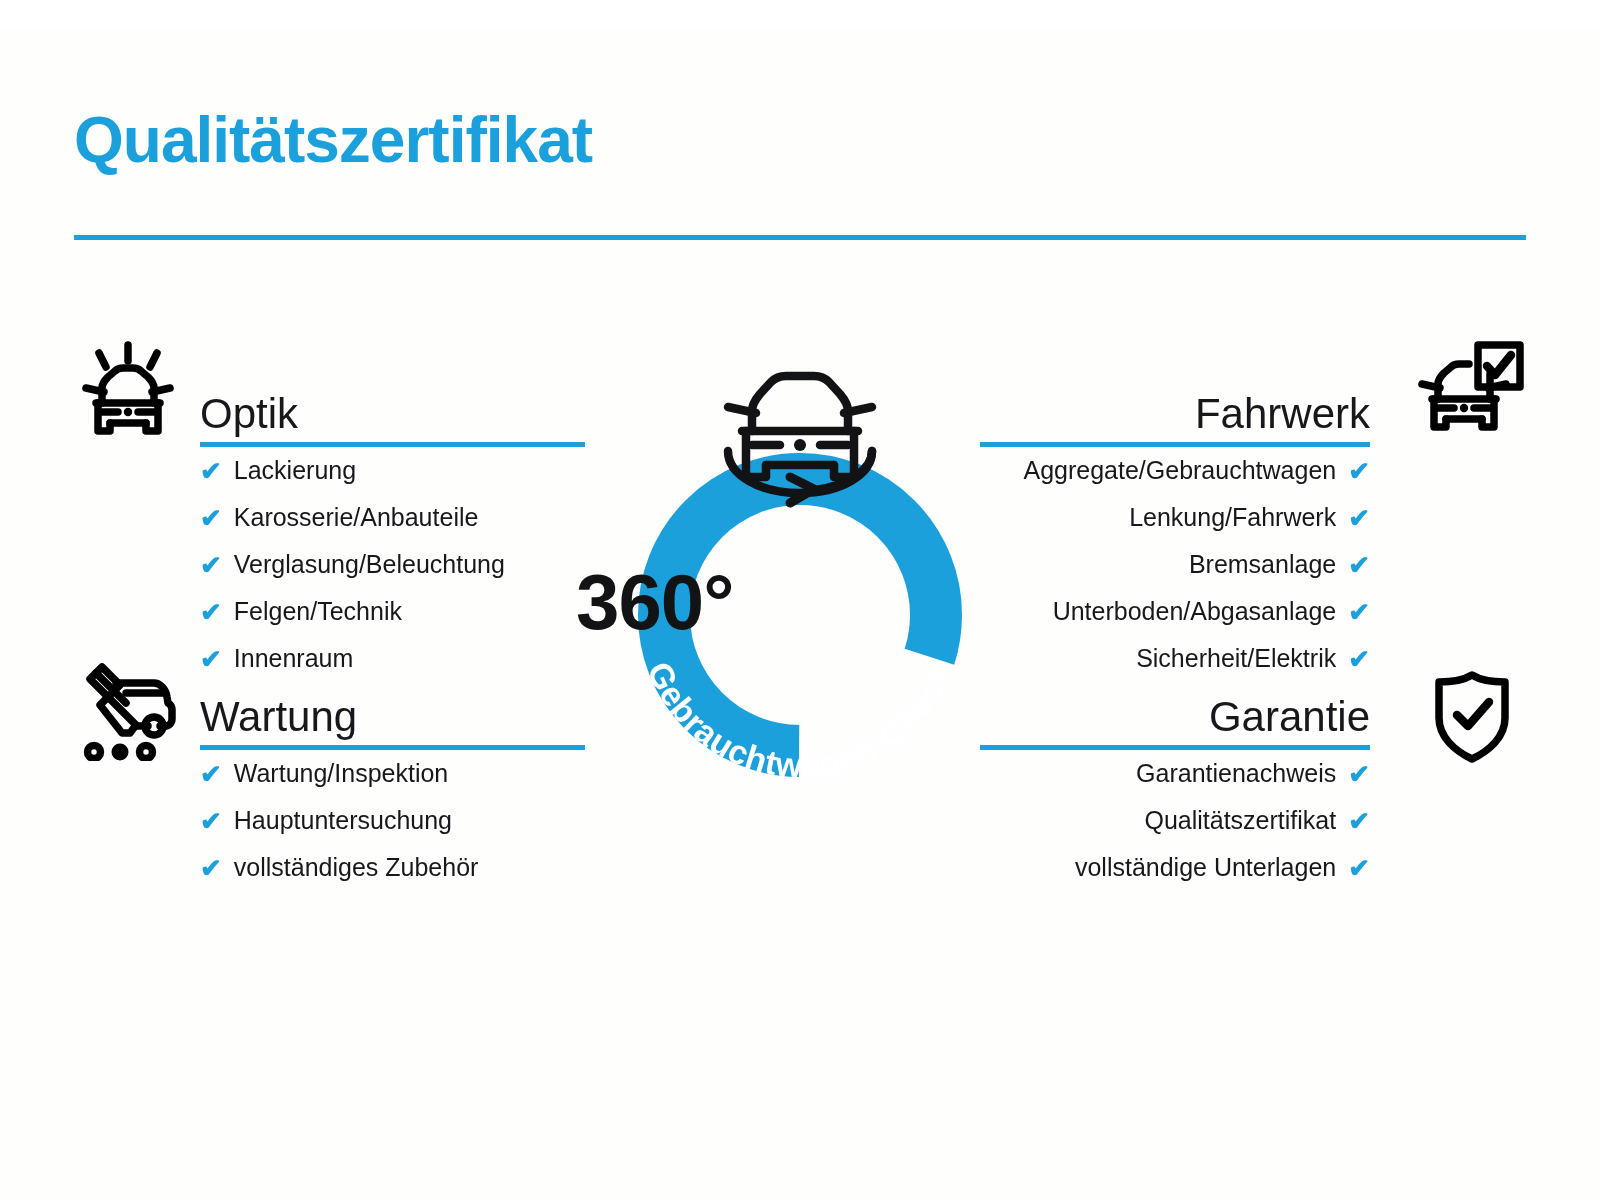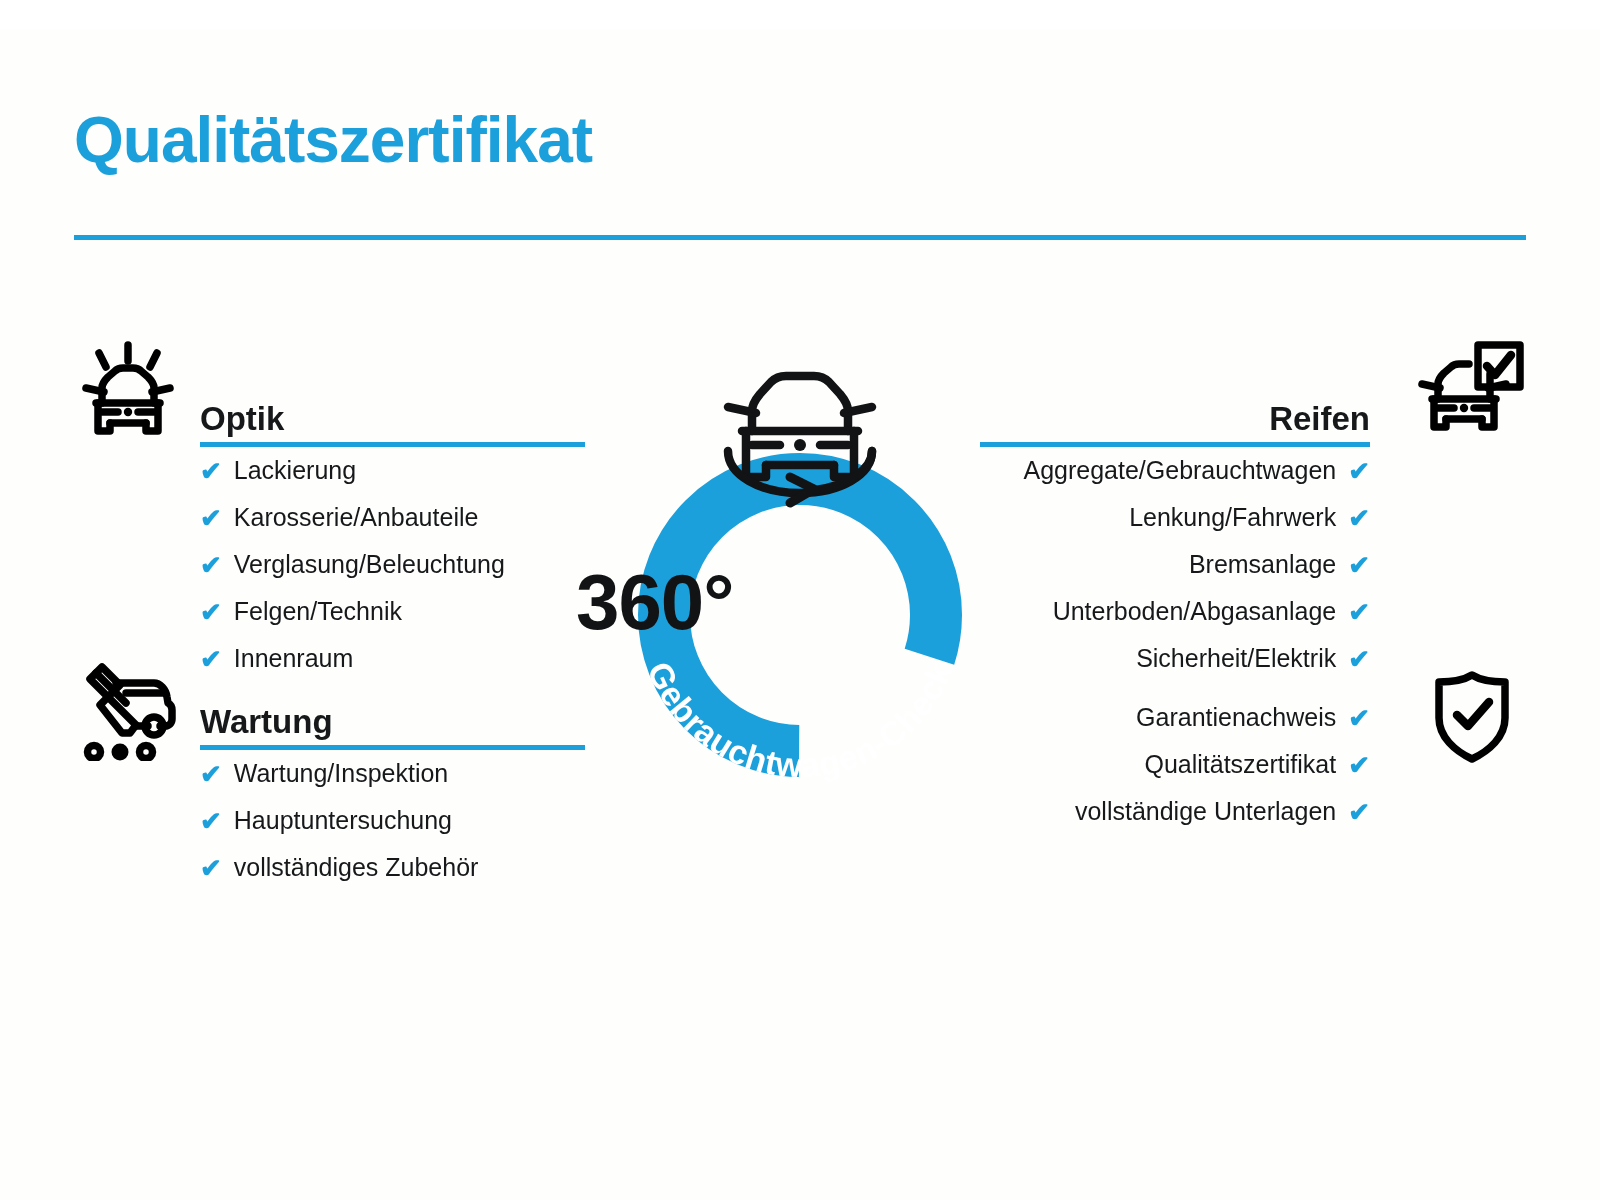--- a/index.html
+++ b/index.html
@@ -42,22 +42,22 @@
 
   
   .section {
     position: absolute;
   }
   .section-head {
     position: relative;
     height: 56px;
   }
   .section-title {
-    font-size: 33px;
-    font-weight: 700;
+    font-size: 42px;
+    font-weight: 400;
     color: #16181a;
     line-height: 1;
     white-space: nowrap;
     position: absolute;
     bottom: 12px;
   }
   .section-rule {
     position: absolute;
     left: 0;
     bottom: 0;
@@ -260,21 +260,21 @@
         </li>
       <li>
           <span class="chk">✔</span>
           <span>vollständiges Zubehör</span>
         </li>
     </ul>
   </div>
 
   <div class="section side-right" id="sec-technik">
     <div class="section-head">
-      <div class="section-title">Reifen</div>
+      <div class="section-title">Fahrwerk</div>
       <div class="section-rule"></div>
     </div>
     <ul class="section-list">
       <li>
           <span>Aggregate/Gebrauchtwagen</span>
           <span class="chk">✔</span>
         </li>
       <li>
           <span>Lenkung/Fahrwerk</span>
           <span class="chk">✔</span>
@@ -288,20 +288,24 @@
           <span class="chk">✔</span>
         </li>
       <li>
           <span>Sicherheit/Elektrik</span>
           <span class="chk">✔</span>
         </li>
     </ul>
   </div>
 
   <div class="section side-right" id="sec-garantie">
+    <div class="section-head">
+      <div class="section-title">Garantie</div>
+      <div class="section-rule"></div>
+    </div>
     <ul class="section-list">
       <li>
           <span>Garantienachweis</span>
           <span class="chk">✔</span>
         </li>
       <li>
           <span>Qualitätszertifikat</span>
           <span class="chk">✔</span>
         </li>
       <li>

